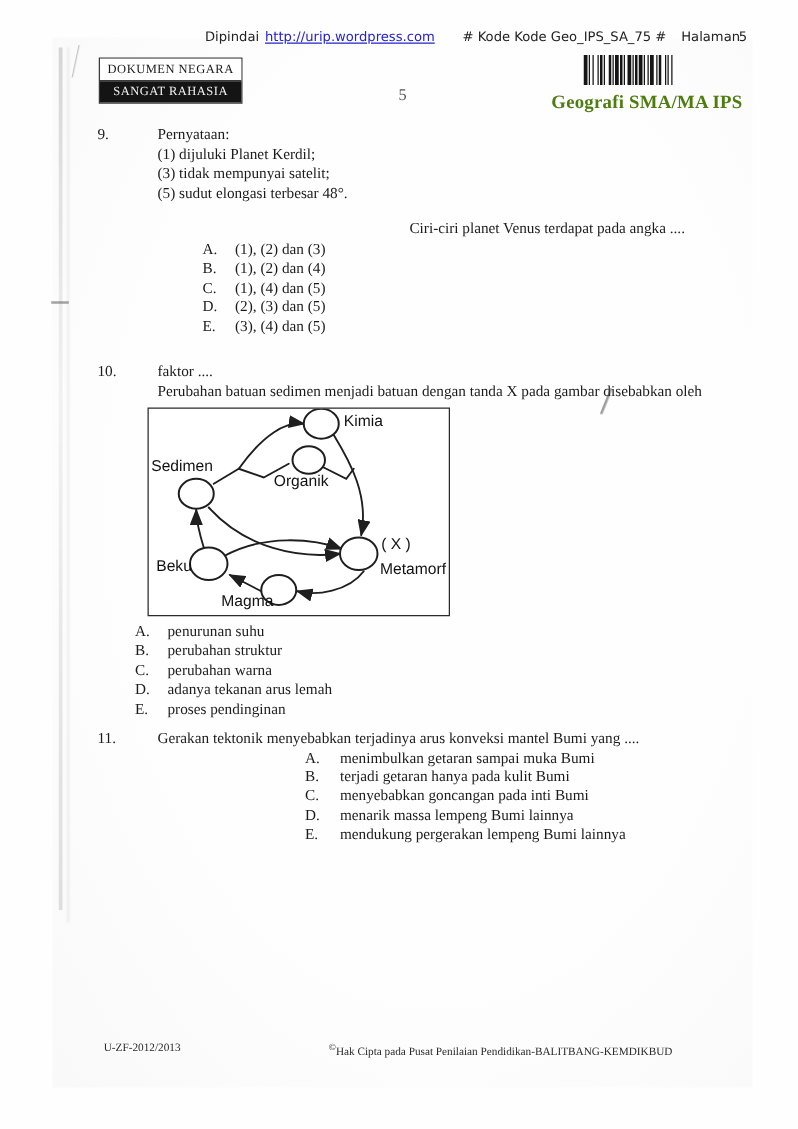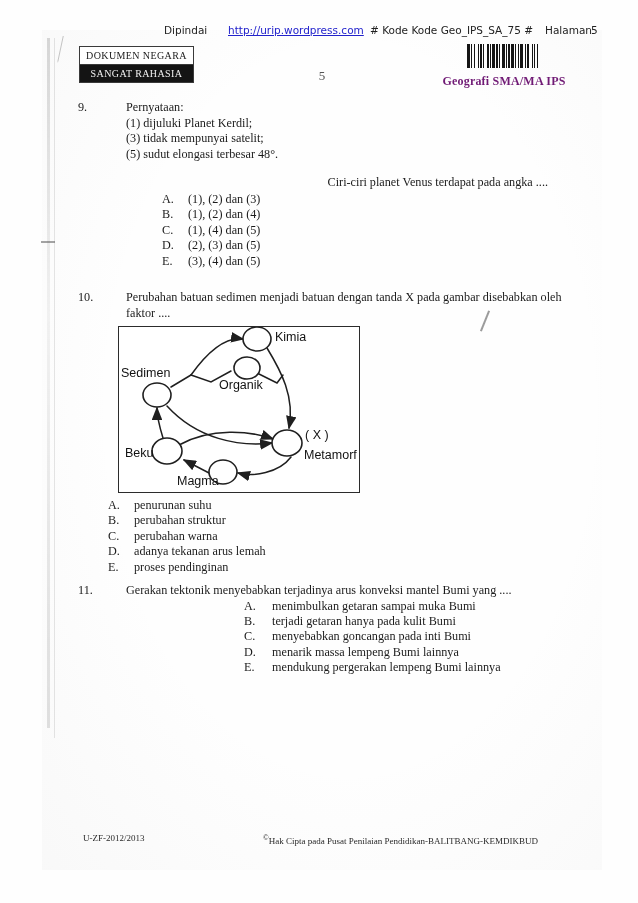--- a/index.html
+++ b/index.html
@@ -44,21 +44,21 @@
     background:rgba(90,90,90,.6);transform:rotate(22deg);filter:blur(.35px);
   }
 
   
   .scan-header{
     position:absolute;left:0;top:24px;width:638px;
     font-family:"DejaVu Sans", sans-serif;
     font-size:10.5px;color:#222;white-space:nowrap;
   }
   .scan-header .sh-dipindai{position:absolute;left:164px;top:0;}
-  .scan-header .sh-url{position:absolute;left:228px;top:0;color:#2222cc;text-decoration:underline;}
+  .scan-header .sh-url{position:absolute;left:212px;top:0;color:#2222cc;text-decoration:underline;}
   .scan-header .sh-kode{position:absolute;left:370px;top:0;}
   .scan-header .sh-halaman{position:absolute;left:545px;top:0;}
   .scan-header .sh-pageno{position:absolute;left:591px;top:0;}
 
   
   .stamp{
     position:absolute;left:79px;top:46px;width:113px;height:35px;
     border:1px solid #3a3a3a;
     font-family:"Liberation Serif", serif;
   }
@@ -71,22 +71,22 @@
 
   .page-number-center{
     position:absolute;left:304px;top:68px;width:36px;text-align:center;
     font-size:13px;color:#555;
   }
 
   
   .barcode-wrap{position:absolute;left:414px;top:44px;width:180px;text-align:center;}
   .barcode{height:24px;display:block;margin:0 auto;}
   .subject{
-    margin-top:6px;font-size:12px;font-weight:bold;
-    font-family:"Liberation Serif", serif;color:#701a75;letter-spacing:.2px;
+    margin-top:6px;font-size:15px;font-weight:bold;
+    font-family:"Liberation Serif", serif;color:#4d7c0f;letter-spacing:.2px;text-align:right;
   }
 
   
   .q{position:absolute;font-size:12.2px;line-height:15.6px;color:#1b1b1b;}
   .q-num{position:absolute;left:0;top:0;width:26px;text-align:left;}
   .q-body{margin-left:48px;}
   .stmt{white-space:nowrap;}
   .lead{margin-top:13px;text-align:right;}
 
   .opts{margin-top:1px;}
@@ -204,22 +204,22 @@
           <span class="opt-key">E.</span>
           <span class="opt-txt">(3), (4) dan (5)</span>
         </div>
       </div>
     </div>
   </div>
 
   <div class="q" id="q10">
     <div class="q-num">10.</div>
     <div class="q-body">
+      <div>faktor ....</div>
       <div>Perubahan  batuan sedimen menjadi batuan dengan tanda X pada gambar disebabkan oleh</div>
-      <div>faktor ....</div>
     </div>
   </div>
 
   <div class="figure">
     <svg width="238" height="163" viewBox="0 0 238 163">
       <defs>
         <marker id="ah" markerWidth="9" markerHeight="7" refX="8" refY="3.5" orient="auto">
           <path d="M0,0 L9,3.5 L0,7 z" fill="#1f1f1f"></path>
         </marker>
       </defs>

